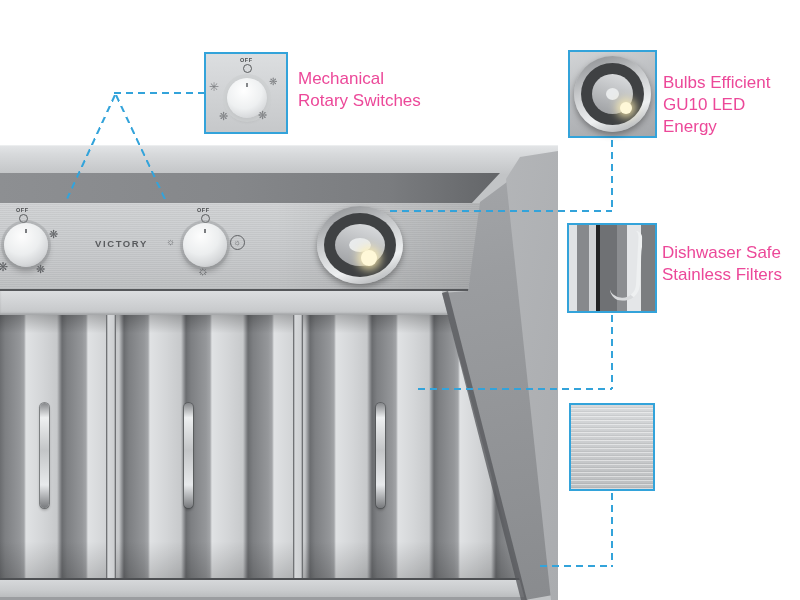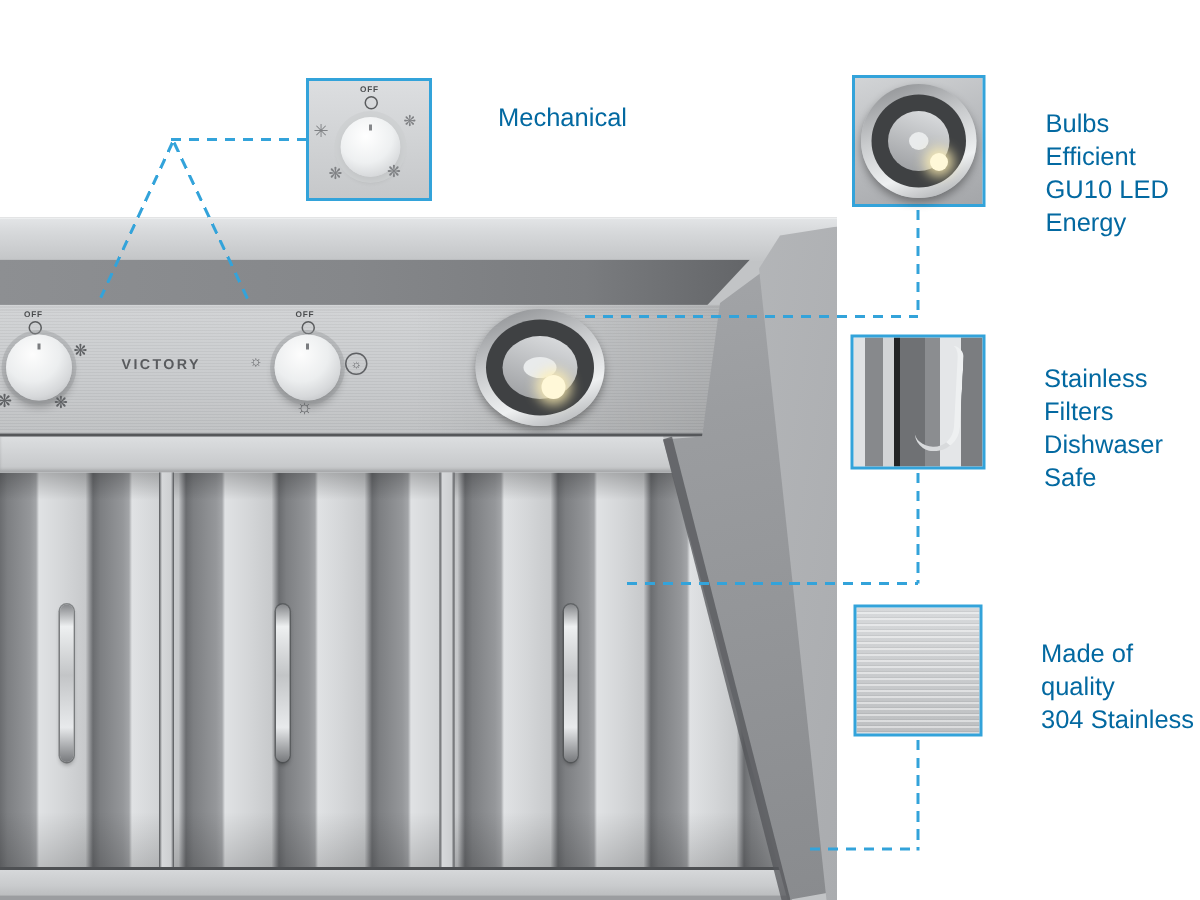--- a/index.html
+++ b/index.html
@@ -105,42 +105,42 @@
     border-right:4px solid #eef0f1;border-bottom:3px solid #d8dadc;
     border-radius:0 10px 22px 16px;transform:rotate(3deg);}
 
   
   .dash-h{height:2px;background:repeating-linear-gradient(90deg,#33a3da 0 7px,rgba(0,0,0,0) 7px 12px);}
   .dash-v{width:2px;background:repeating-linear-gradient(180deg,#33a3da 0 7px,rgba(0,0,0,0) 7px 12px);}
   .leg{height:2px;transform-origin:0 50%;
     background:repeating-linear-gradient(90deg,#33a3da 0 7px,rgba(0,0,0,0) 7px 12px);}
 
   
-  .feature-label{font-size:17px;line-height:22px;color:#0369a1;margin-left:34px;}
+  .feature-label{font-size:17px;line-height:22px;color:#ec4899;}
 </style>
 </head>
 <body>
 
 <div class="canvas">
 
   <div class="abs photo">
     <div class="abs hood-top"></div>
     <div class="abs hood-shadow-band"></div>
     <div class="abs control-panel"></div>
 
     <div class="abs off-label" style="left:16px;top:62px;">OFF</div>
     <div class="abs off-dot" style="left:19px;top:69px;"></div>
     <div class="abs knob" style="left:4px;top:78px;">
       <div class="tick"></div>
     </div>
     <div class="abs hood-icon" style="left:49px;top:84px;font-size:11px;">❋</div>
     <div class="abs hood-icon" style="left:-2px;top:116px;font-size:12px;">❋</div>
     <div class="abs hood-icon" style="left:36px;top:119px;font-size:11px;">❋</div>
 
-    <div class="abs brand" style="left:81px;top:93px;">VICTORY</div>
+    <div class="abs brand" style="left:95px;top:93px;">VICTORY</div>
 
     <div class="abs off-label" style="left:197px;top:62px;">OFF</div>
     <div class="abs off-dot" style="left:201px;top:69px;"></div>
     <div class="abs knob" style="left:183px;top:78px;">
       <div class="tick"></div>
     </div>
     <div class="abs hood-icon" style="left:166px;top:92px;font-size:10px;">☼</div>
     <div class="abs circled" style="left:230px;top:90px;">
       <span class="hood-icon" style="font-size:8px;">☼</span>
     </div>
@@ -215,27 +215,24 @@
   </div>
 
   <div class="abs callout c-filter">
     <div class="wire"></div>
   </div>
 
   <div class="abs callout c-steel"></div>
 
   <div class="abs feature-label" style="left:298px;top:68px;">
     <div>Mechanical</div>
+    <div>Rotary Switches</div>
   </div>
   <div class="abs feature-label" style="left:663px;top:72px;">
     <div>Bulbs Efficient</div>
     <div>GU10 LED Energy</div>
   </div>
   <div class="abs feature-label" style="left:662px;top:242px;">
+    <div>Dishwaser Safe</div>
     <div>Stainless Filters</div>
-    <div>Dishwaser Safe</div>
-  </div>
-  <div class="abs feature-label" style="left:660px;top:425px;">
-    <div>Made of quality</div>
-    <div>304 Stainless</div>
   </div>
 
 </div>
 
 </body></html>

